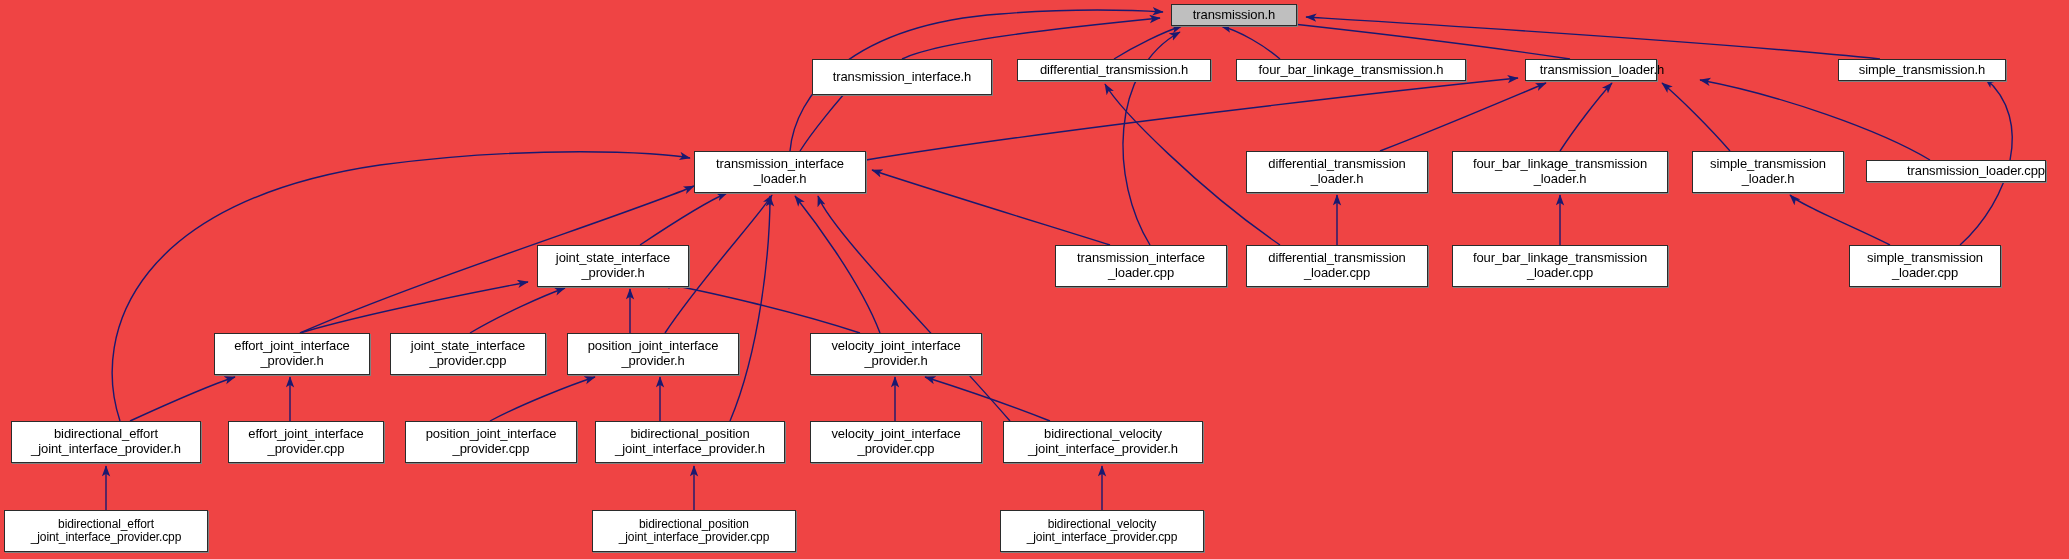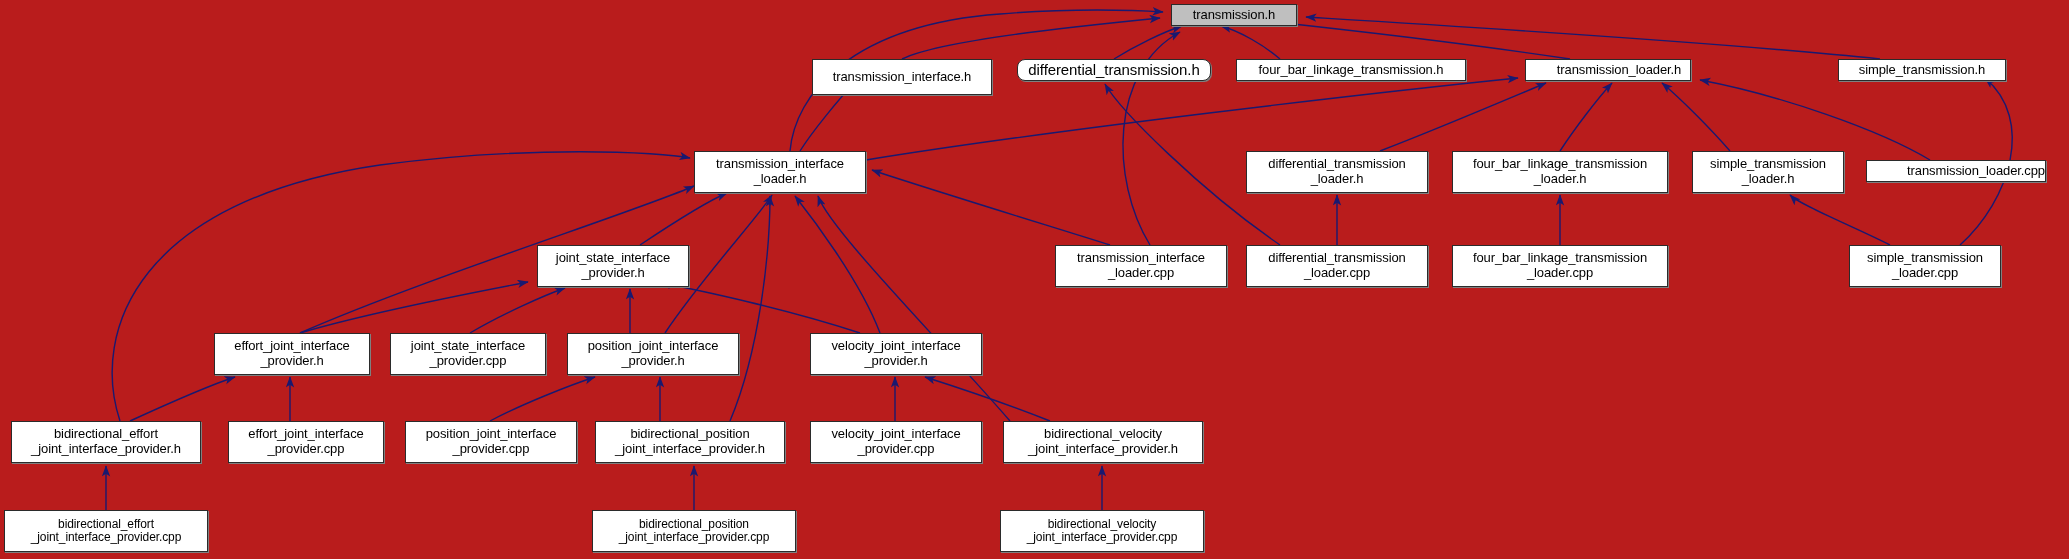--- a/index.html
+++ b/index.html
@@ -7,21 +7,21 @@
     padding: 0;
     background: #ffffff;
   }
   body {
     font-family: "Liberation Sans", sans-serif;
   }
   #graph-wrap {
     position: relative;
     width: 2069px;
     height: 559px;
-    background: #b91c1c;
+    background: #ef4444;
     overflow: hidden;
   }
   #graph-svg {
     position: absolute;
     left: 0;
     top: 0;
     width: 2069px;
     height: 559px;
   }
   .node-box {
@@ -95,23 +95,23 @@
         <path d="M 1050,421 C 1010,405 950,385 925,377" fill="none" stroke="#191970" stroke-width="1.4" marker-end="url(#arrowhead)"></path>
         <path d="M 1010,421 C 940,340 830,230 818,196" fill="none" stroke="#191970" stroke-width="1.4" marker-end="url(#arrowhead)"></path>
         <path d="M 106,510 L 106,466" fill="none" stroke="#191970" stroke-width="1.4" marker-end="url(#arrowhead)"></path>
         <path d="M 694,510 L 694,466" fill="none" stroke="#191970" stroke-width="1.4" marker-end="url(#arrowhead)"></path>
         <path d="M 1102,510 L 1102,466" fill="none" stroke="#191970" stroke-width="1.4" marker-end="url(#arrowhead)"></path>
       </g>
   </svg>
   <div id="nodes-layer">
       <div class="node-box highlight" style="left: 1171px; top: 4px; width: 126px; height: 22px; font-size: 13px;"><span class="node-label">transmission.h</span></div>
       <div class="node-box" style="left: 812px; top: 59px; width: 180px; height: 36px; font-size: 13px;"><span class="node-label">transmission_interface.h</span></div>
-      <div class="node-box" style="left: 1017px; top: 59px; width: 194px; height: 22px; font-size: 15px; border-radius: 8px;"><span class="node-label">differential_transmission.h</span></div>
+      <div class="node-box" style="left: 1017px; top: 59px; width: 194px; height: 22px; font-size: 13px;"><span class="node-label">differential_transmission.h</span></div>
       <div class="node-box" style="left: 1236px; top: 59px; width: 230px; height: 22px; font-size: 13px;"><span class="node-label">four_bar_linkage_transmission.h</span></div>
-      <div class="node-box" style="left: 1525px; top: 59px; width: 166px; height: 22px; font-size: 13px; padding-left: 22px;"><span class="node-label">transmission_loader.h</span></div>
+      <div class="node-box" style="left: 1525px; top: 59px; width: 132px; height: 22px; font-size: 13px; padding-left: 22px;"><span class="node-label">transmission_loader.h</span></div>
       <div class="node-box" style="left: 1838px; top: 59px; width: 168px; height: 22px; font-size: 13px;"><span class="node-label">simple_transmission.h</span></div>
       <div class="node-box" style="left: 694px; top: 151px; width: 172px; height: 42px; font-size: 13px;"><span class="node-label">transmission_interface
 _loader.h</span></div>
       <div class="node-box" style="left: 1246px; top: 151px; width: 182px; height: 42px; font-size: 13px;"><span class="node-label">differential_transmission
 _loader.h</span></div>
       <div class="node-box" style="left: 1452px; top: 151px; width: 216px; height: 42px; font-size: 13px;"><span class="node-label">four_bar_linkage_transmission
 _loader.h</span></div>
       <div class="node-box" style="left: 1692px; top: 151px; width: 152px; height: 42px; font-size: 13px;"><span class="node-label">simple_transmission
 _loader.h</span></div>
       <div class="node-box" style="left: 1866px; top: 160px; width: 180px; height: 22px; font-size: 13px; justify-content: flex-end;"><span class="node-label">transmission_loader.cpp</span></div>

